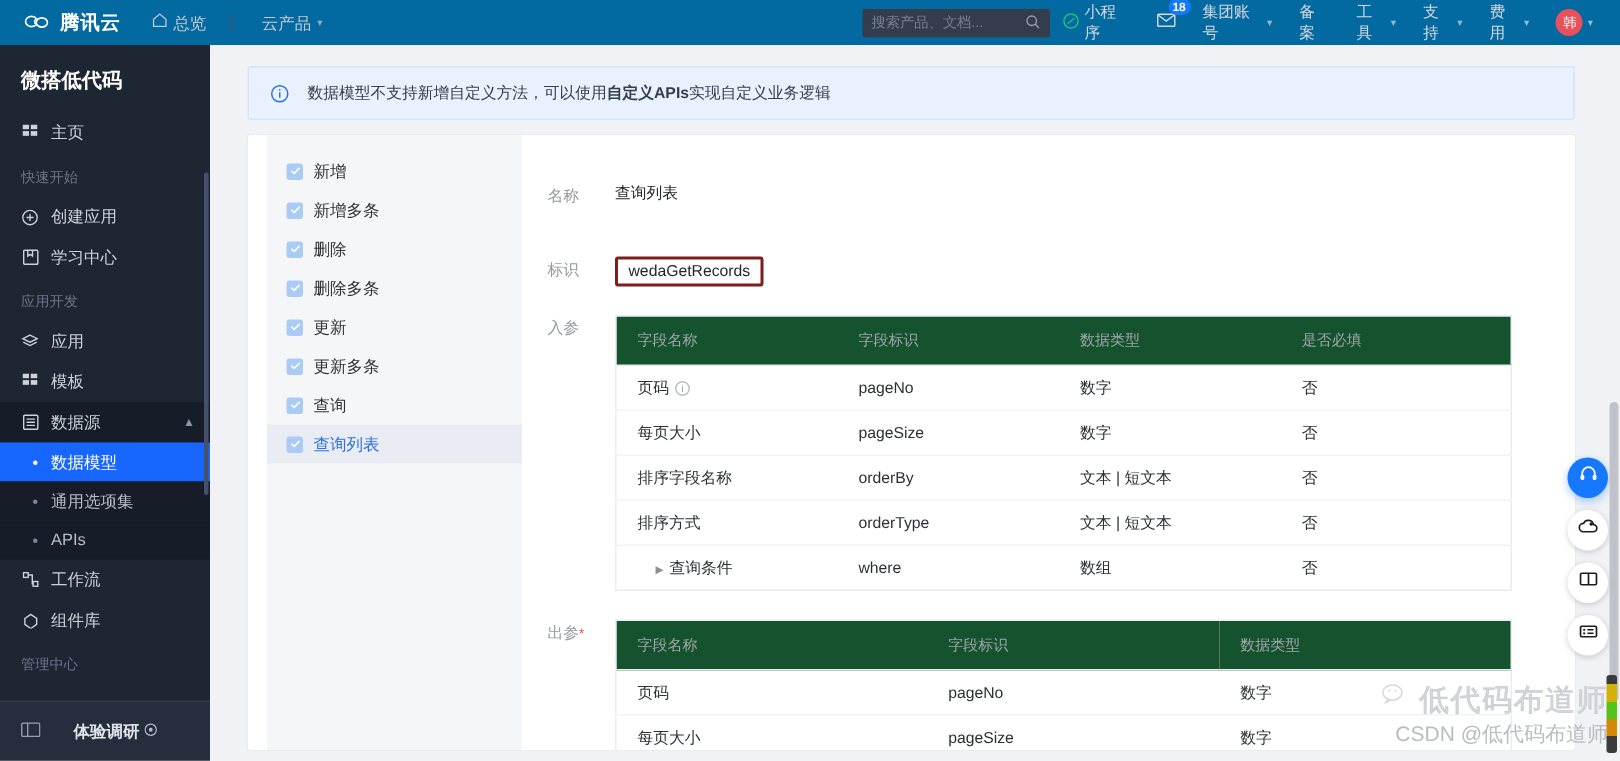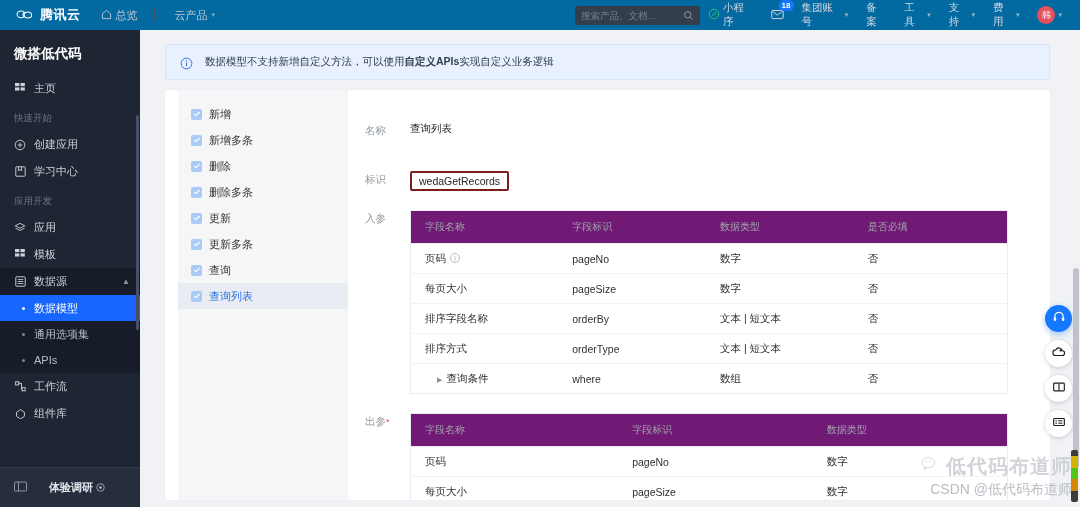--- a/index.html
+++ b/index.html
@@ -124,21 +124,21 @@
   .f-val { font-size: 10.5px; color: #232629; }
 
   .hl-box {
     display: inline-block; padding: 2px 7px;
     border: 2px solid #7f1d1d; border-radius: 2px;
   }
 
   table.ptable { border-collapse: collapse; width: 598px; background: #fff; border: 1px solid #eaecef; }
   table.ptable th {
     text-align: left; font-weight: normal; color: #a0a5ab; font-size: 10px;
-    padding: 9px 0 9px 14px; border-bottom: 1px solid #eaecef; background: #701a75;
+    padding: 9px 0 9px 14px; border-bottom: 1px solid #eaecef; background: #14532d;
   }
   table.ptable td {
     font-size: 10.5px; color: #2c3034; padding: 7.5px 0 7.5px 14px;
     border-bottom: 1px solid #f2f3f5;
   }
   table.ptable tr:last-child td { border-bottom: none; }
   .c1 { width: 148px; } .c2 { width: 148px; } .c3 { width: 148px; } .c4 { width: 154px; }
   .info-i {
     display: inline-flex; width: 10px; height: 10px; border: 1px solid #b9bec4;
     border-radius: 50%; font-size: 7px; color: #9aa0a6; align-items: center;
@@ -354,20 +354,21 @@
   </div>
   <div class="sb-item">
     <span class="ico">
       <svg width="11" height="11" viewBox="0 0 14 14">
           <path d="M2 5.5 7 2l5 3.5v5L7 14 2 10.5z" fill="none" stroke="#cdd2db" stroke-width="1.2"></path>
         </svg>
     </span>
     <span>组件库</span>
   </div>
 
+  <div class="sb-group-label">管理中心</div>
 
   <div class="sb-scroll"></div>
 
   <div class="sb-footer">
     <span class="collapse-ico">
       <svg width="13" height="11" viewBox="0 0 16 13">
           <rect x="0.6" y="1" width="14.8" height="11" rx="1" fill="none" stroke="#9aa2b1" stroke-width="1.1"></rect>
           <line x1="5.5" y1="1" x2="5.5" y2="12" stroke="#9aa2b1" stroke-width="1.1"></line>
         </svg>
     </span>

